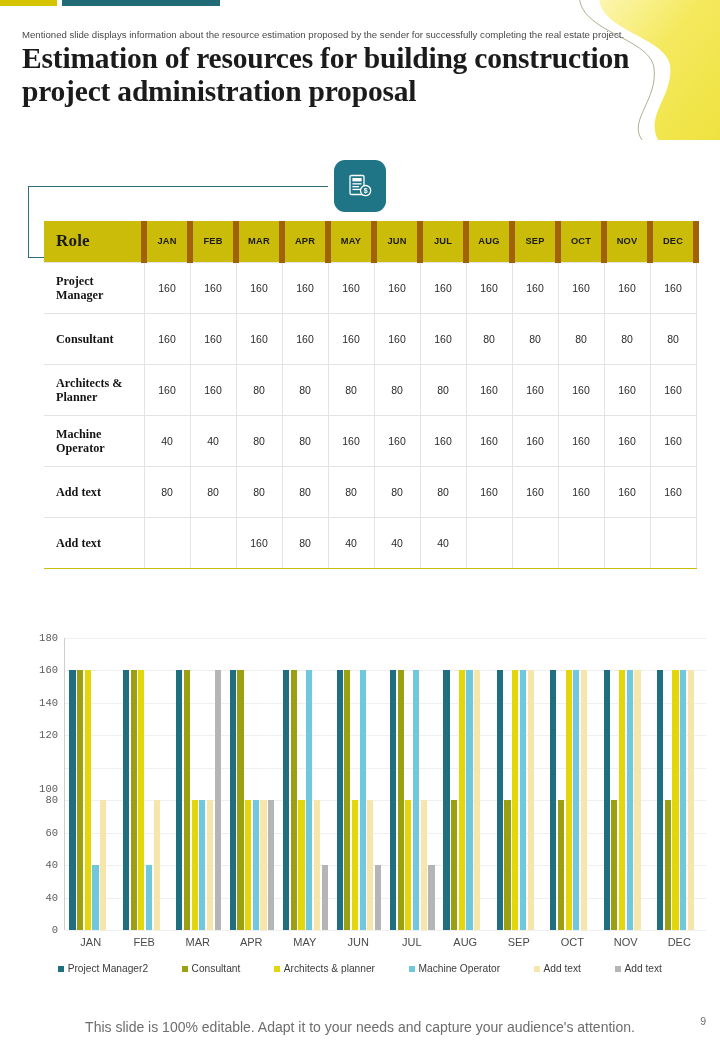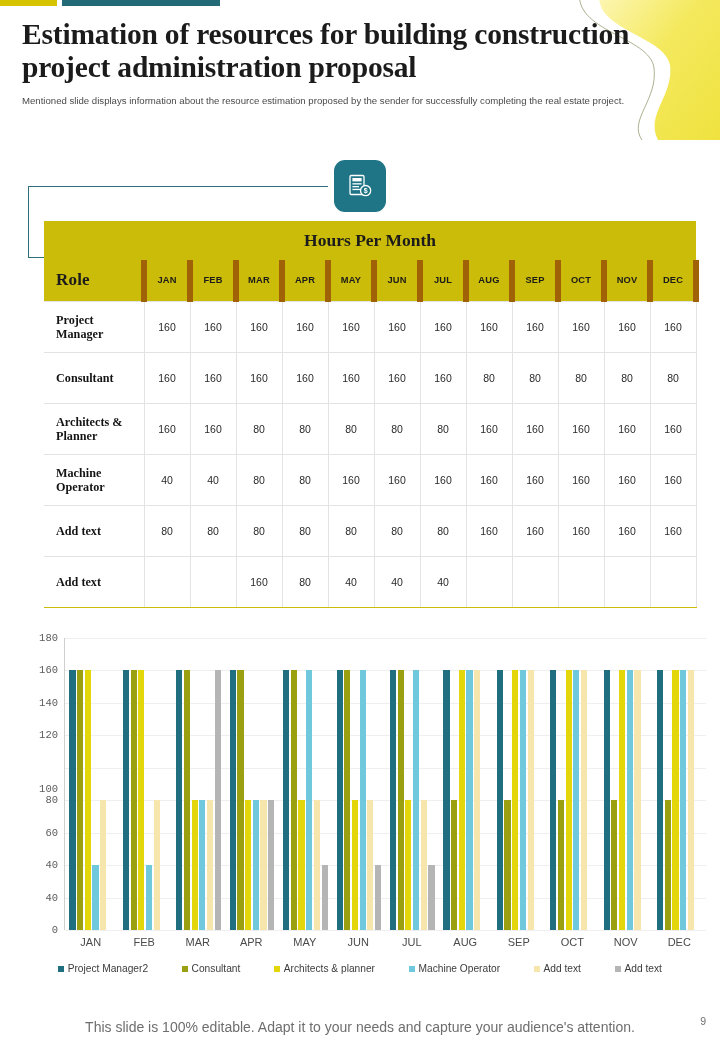--- a/index.html
+++ b/index.html
@@ -155,22 +155,22 @@
       <stop offset="0%" stop-color="#fdf7b8"></stop>
       <stop offset="45%" stop-color="#f4e95e"></stop>
       <stop offset="100%" stop-color="#efe23f"></stop>
     </linearGradient>
   </defs>
   <path d="M50 0 C 40 40, 115 45, 120 75 C 124 105, 95 125, 108 150 L170 150 L170 0 Z" fill="url(#bg)"></path>
   <path d="M30 0 C 22 42, 100 46, 104 78 C 108 110, 78 130, 92 150" fill="none" stroke="#5d6b2b" stroke-width="0.7" opacity="0.75"></path>
 </svg>
 
 <div id="header">
+  <div id="page-subtitle">Mentioned slide displays information about the resource estimation proposed by the sender for successfully completing the real estate project.</div>
   <div id="page-title">Estimation of resources for building construction project administration proposal</div>
-  <div id="page-subtitle">Mentioned slide displays information about the resource estimation proposed by the sender for successfully completing the real estate project.</div>
 </div>
 
 <div id="left-bracket"></div>
 
 <div id="icon-badge">
   <svg width="28" height="28" viewBox="0 0 28 28" aria-hidden="true">
     <rect x="4" y="3.5" width="14" height="19" rx="1.3" fill="none" stroke="#ffffff" stroke-width="1.3"></rect>
     <rect x="6.4" y="6" width="9.2" height="3.4" fill="#ffffff"></rect>
     <rect x="6.4" y="11.2" width="9.2" height="1.3" fill="#ffffff"></rect>
     <rect x="6.4" y="14" width="6.6" height="1.3" fill="#ffffff"></rect>
@@ -191,23 +191,20 @@
         <col class="c-m">
         <col class="c-m">
       <col class="c-m">
         <col class="c-m">
         <col class="c-m">
         <col class="c-m">
         <col class="c-m">
         <col class="c-m">
     </colgroup>
     <thead>
-      <tr class="hours-head">
-        <th colspan="13">Hours Per Month</th>
-      </tr>
       <tr class="month-head" id="month-head-row">
         <th class="role-head">Role</th>
       <th>JAN</th>
           <th>FEB</th>
           <th>MAR</th>
           <th>APR</th>
           <th>MAY</th>
           <th>JUN</th>
           <th>JUL</th>
           <th>AUG</th>

